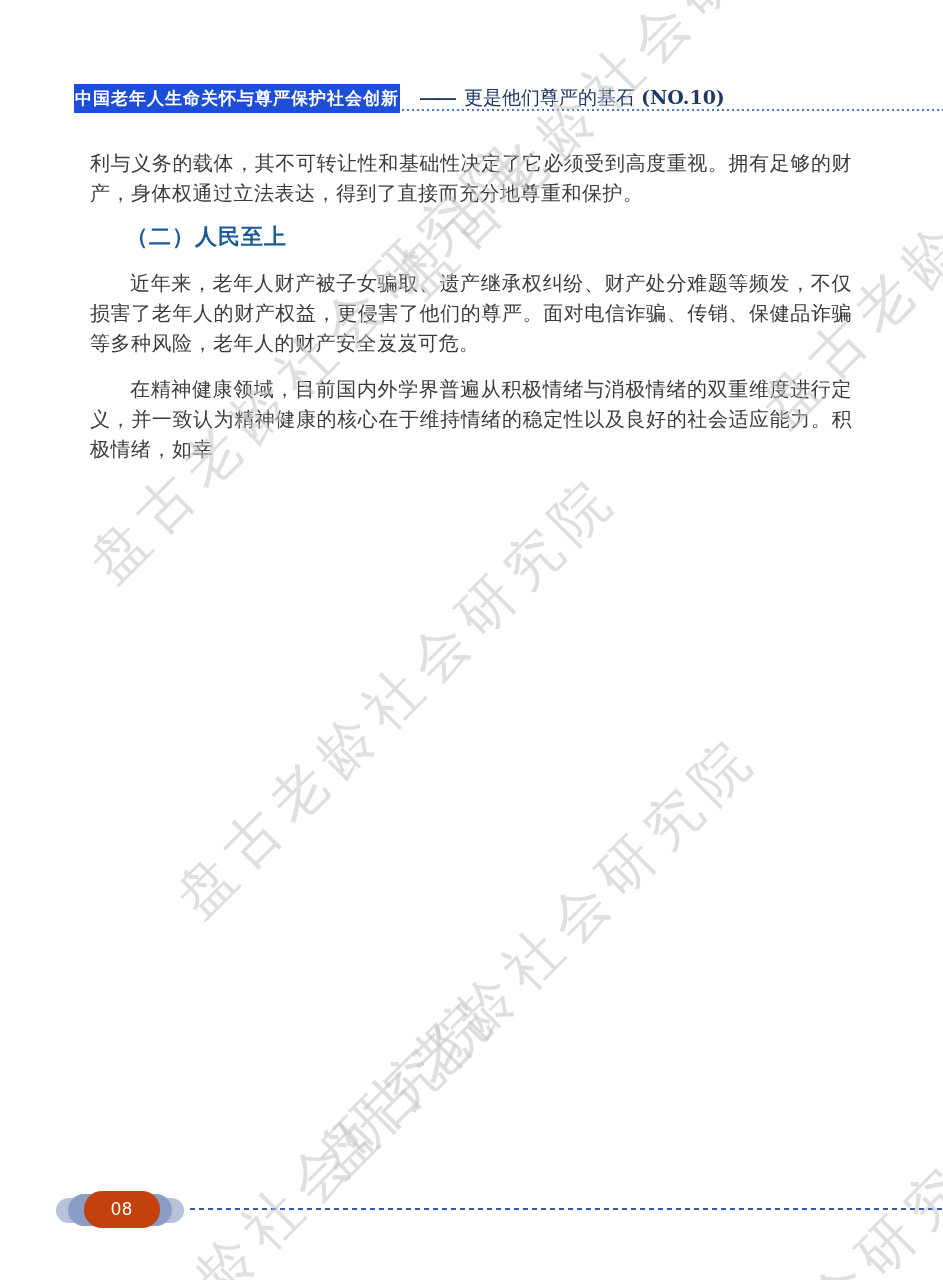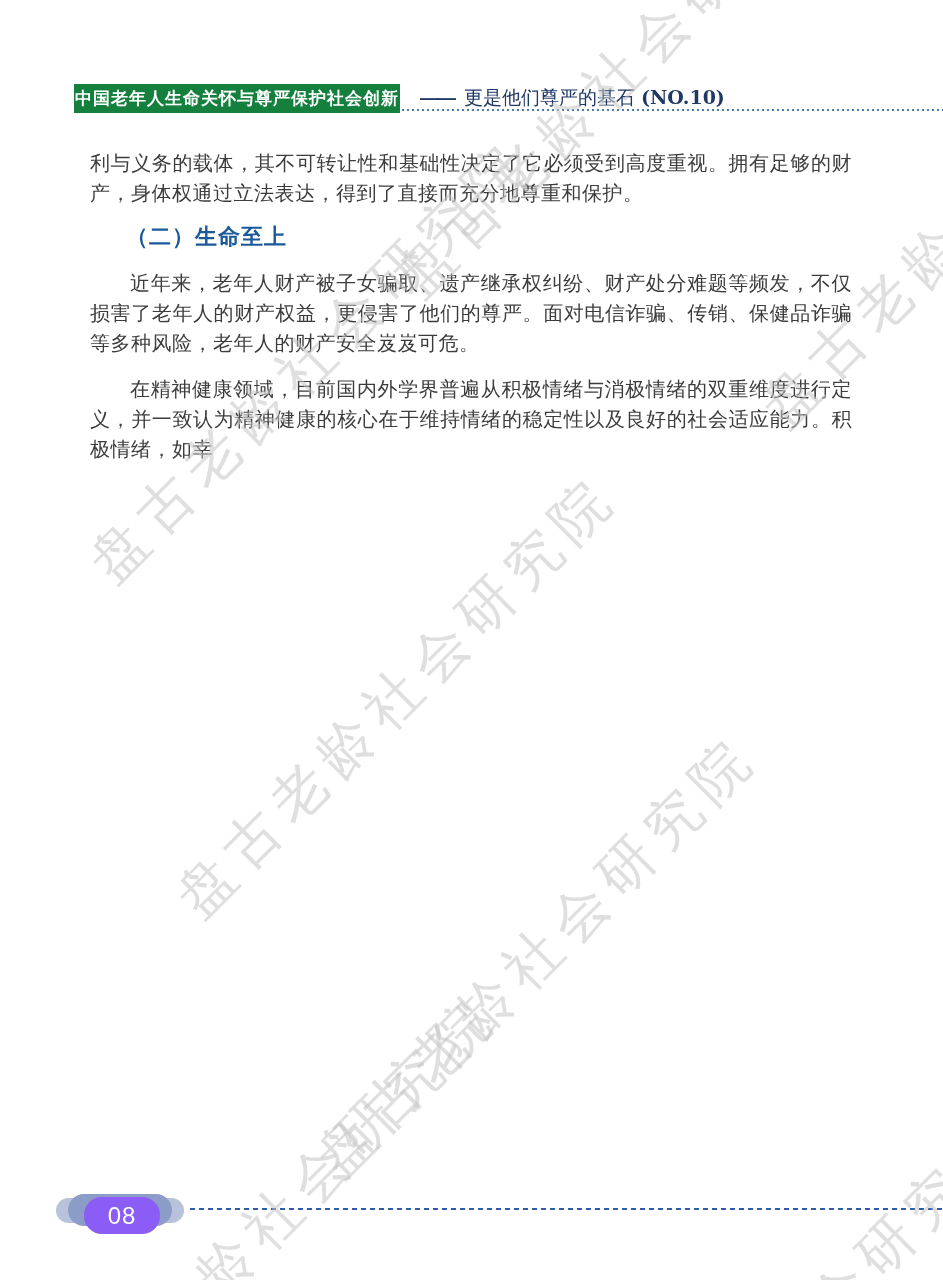--- a/index.html
+++ b/index.html
@@ -4,21 +4,21 @@
 <style>
   html,body{margin:0;padding:0;background:#ffffff;}
   .page{
     position:relative;width:943px;height:1280px;margin:0 auto;
     background:#ffffff;overflow:hidden;
     font-family:"Liberation Sans",sans-serif;
   }
   
   .hdr-box{
     position:absolute;left:74px;top:84px;width:326px;height:29px;
-    background:#15803d;color:#ffffff;font-size:17px;font-weight:bold;
+    background:#1d4ed8;color:#ffffff;font-size:17px;font-weight:bold;
     line-height:29px;text-align:center;letter-spacing:1px;z-index:2;
   }
   .hdr-sub{
     position:absolute;left:420px;top:84px;height:29px;line-height:27px;
     color:#1f3864;font-size:19px;white-space:nowrap;z-index:2;
   }
   .hdr-dash{font-weight:bold;margin-right:10px;letter-spacing:-2px;}
   .hdr-issue{font-weight:bold;font-family:"DejaVu Serif",serif;margin-left:6px;}
   .hdr-rule{
     position:absolute;left:402px;right:0;top:109px;height:2px;z-index:1;
@@ -41,22 +41,22 @@
   .wm{
     position:absolute;z-index:3;pointer-events:none;white-space:nowrap;
     font-family:"DejaVu Serif",serif;font-size:56px;letter-spacing:10px;
     color:#c6c6c6;opacity:.55;transform:rotate(-45deg);transform-origin:0 0;
   }
   
   .pg-wrap{position:absolute;left:56px;top:1191px;width:130px;height:38px;z-index:2;}
   .pg-l1{position:absolute;left:0;top:7px;width:128px;height:25px;border-radius:13px;background:#b9c2db;}
   .pg-l2{position:absolute;left:12px;top:3px;width:104px;height:32px;border-radius:16px;background:#8b9cc6;}
   .pg-main{
-    position:absolute;left:28px;top:6px;width:76px;height:37px;border-radius:18px;
-    background:#8b5cf6;color:#ffffff;font-size:24px;line-height:37px;text-align:center;
+    position:absolute;left:28px;top:0;width:76px;height:37px;border-radius:18px;
+    background:#c2410c;color:#ffffff;font-size:18px;line-height:37px;text-align:center;
     letter-spacing:1px;
   }
   .ft-rule{
     position:absolute;left:190px;right:0;top:1208px;height:2px;z-index:1;
     background:repeating-linear-gradient(90deg,#2d5ca8 0 5px,rgba(255,255,255,0) 5px 9px);
   }
 </style>
 </head>
 <body>
 
@@ -75,21 +75,21 @@
   <div class="hdr-box">
     <span>中国老年人生命关怀与尊严保护社会创新</span>
   </div>
   <div class="hdr-sub">
     <span class="hdr-dash">——</span><span>更是他们尊严的基石</span><span class="hdr-issue">(NO.10)</span>
   </div>
   <div class="hdr-rule"></div>
 
   <div class="doc" id="doc-body">
       <p class="para cont">利与义务的载体，其不可转让性和基础性决定了它必须受到高度重视。拥有足够的财产，身体权通过立法表达，得到了直接而充分地尊重和保护。</p>
-      <h3 class="sec-h">（二）生命至上</h3>
+      <h3 class="sec-h">（二）人民至上</h3>
       <p class="para">近年来，老年人财产被子女骗取、遗产继承权纠纷、财产处分难题等频发，不仅损害了老年人的财产权益，更侵害了他们的尊严。面对电信诈骗、传销、保健品诈骗等多种风险，老年人的财产安全岌岌可危。</p>
       <p class="para">在精神健康领域，目前国内外学界普遍从积极情绪与消极情绪的双重维度进行定义，并一致认为精神健康的核心在于维持情绪的稳定性以及良好的社会适应能力。积极情绪，如幸</p>
     </div>
 
   <div class="pg-wrap">
     <div class="pg-l1"></div>
     <div class="pg-l2"></div>
     <div class="pg-main">08</div>
   </div>
   <div class="ft-rule"></div>

